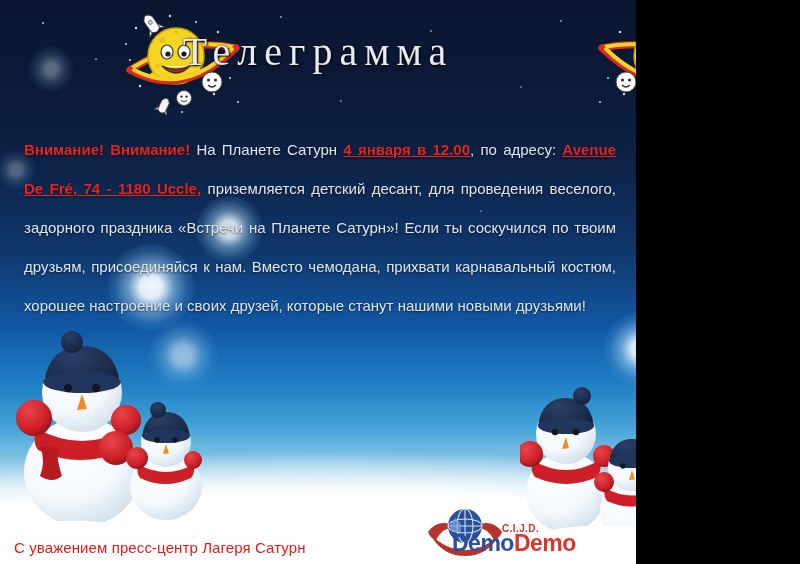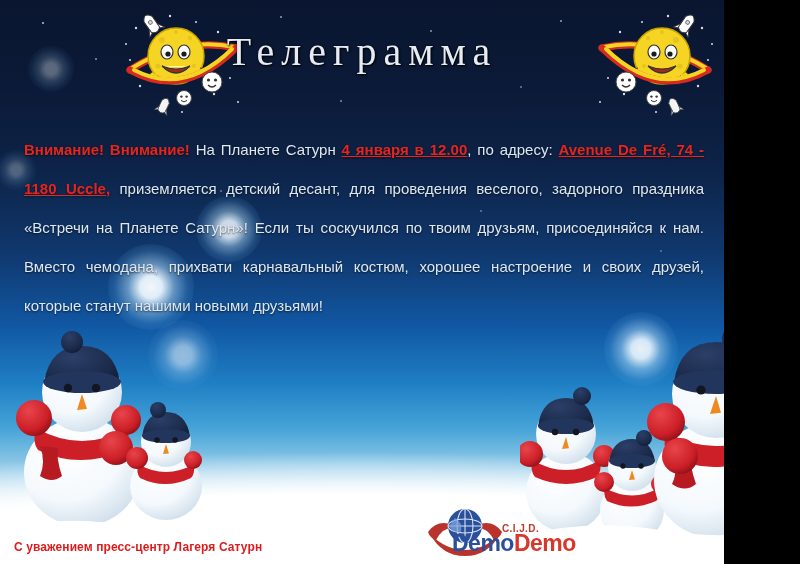--- a/index.html
+++ b/index.html
@@ -3,21 +3,21 @@
 <meta charset="utf-8">
 <title>Телеграмма</title>
 <style>
   html, body {
     margin: 0;
     padding: 0;
     background: #000;
   }
   #poster {
     position: relative;
-    width: 724px;
+    width: 636px;
     height: 564px;
     overflow: hidden;
     font-family: "Liberation Sans", sans-serif;
     background: linear-gradient(
       to bottom,
       #0a1630 0%,
       #0b1a38 16%,
       #0d2348 30%,
       #10386e 45%,
       #1158a4 58%,
@@ -113,22 +113,22 @@
     background:
       radial-gradient(120% 100% at 50% 100%, #ffffff 62%, rgba(255,255,255,0) 100%);
   }
 
   
   .footer {
     position: absolute;
     left: 14px;
     bottom: 8px;
     color: #e01b1b;
-    font-weight: bold;
-    font-size: 12px;
+    font-weight: normal;
+    font-size: 15px;
     line-height: 17.5px;
     white-space: nowrap;
     text-shadow: 0 1px 0 rgba(255,255,255,.55);
   }
   .footer div { letter-spacing: .1px; }
 
   .logo {
     position: absolute;
     left: 424px;
     bottom: 6px;

